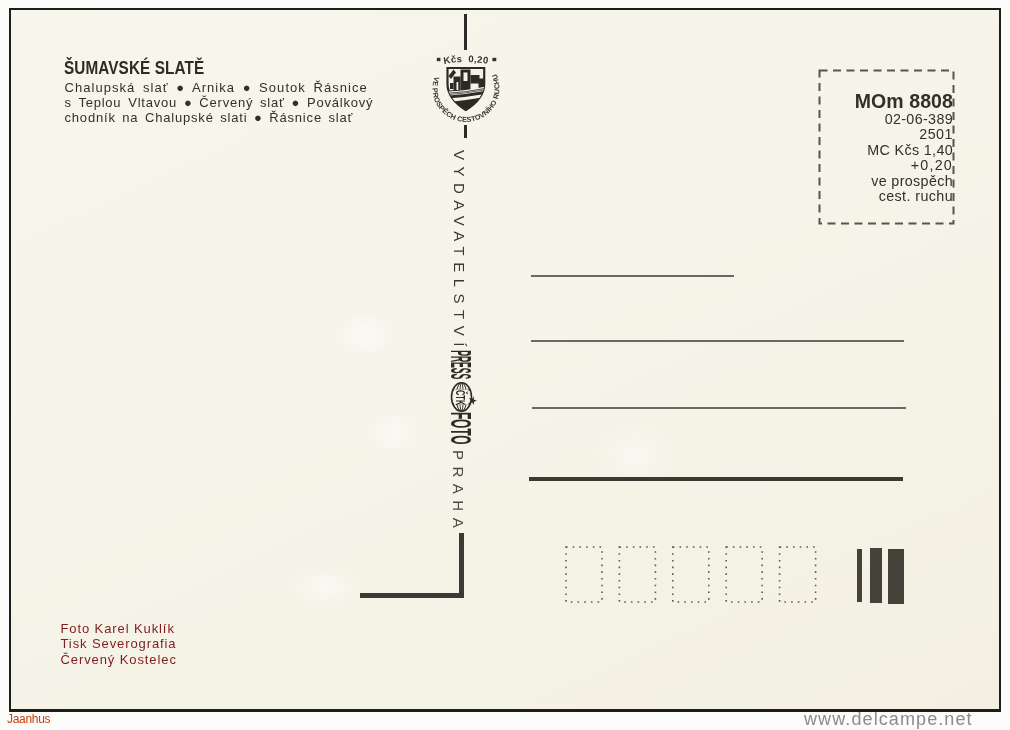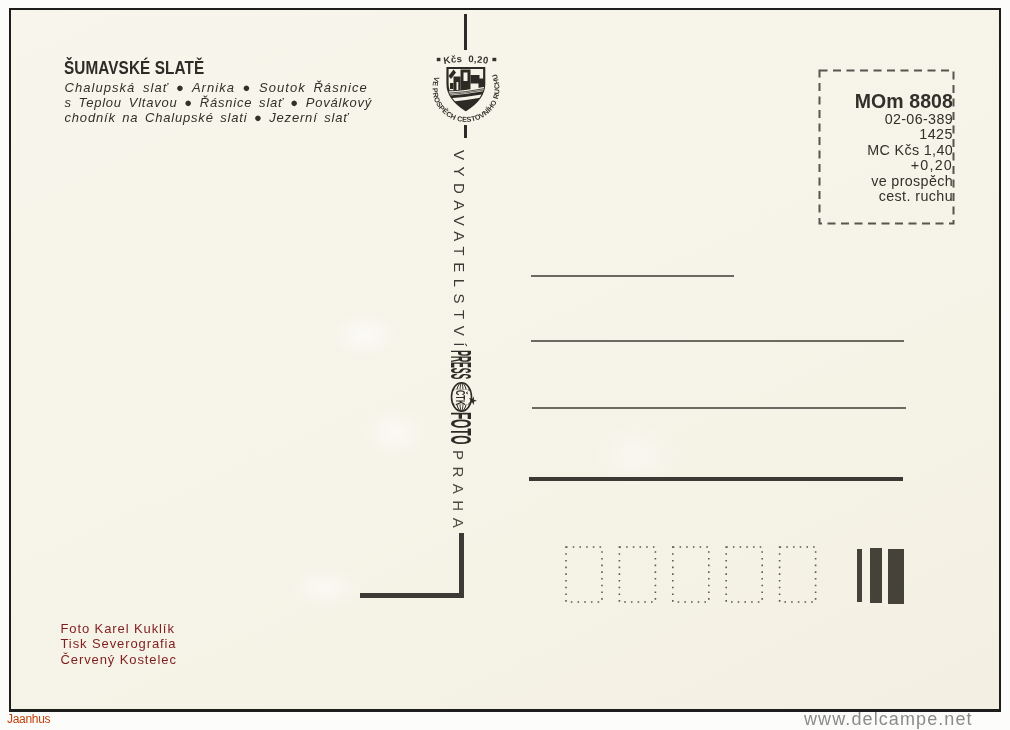--- a/index.html
+++ b/index.html
@@ -12,24 +12,24 @@
 
 <div class="abs" id="card" style="left:9px;top:8px;width:988px;height:699px;background:linear-gradient(155deg,#f8f6ec 0%,#f6f3e8 50%,#f3f0e3 100%);border:2px solid #1d1d1b;border-bottom-width:3px;"></div>
 
 <div class="abs" style="left:330px;top:310px;width:70px;height:50px;background:radial-gradient(ellipse at center,rgba(255,255,255,0.55),rgba(255,255,255,0) 70%);"></div>
 <div class="abs" style="left:360px;top:405px;width:70px;height:55px;background:radial-gradient(ellipse at center,rgba(255,255,255,0.5),rgba(255,255,255,0) 70%);"></div>
 <div class="abs" style="left:285px;top:565px;width:80px;height:45px;background:radial-gradient(ellipse at center,rgba(255,255,255,0.5),rgba(255,255,255,0) 70%);"></div>
 <div class="abs" style="left:590px;top:420px;width:90px;height:70px;background:radial-gradient(ellipse at center,rgba(255,255,255,0.4),rgba(255,255,255,0) 70%);"></div>
 
 <div class="abs" style="left:64px;top:58.7px;font-size:17.5px;font-weight:bold;line-height:18px;color:#2e2c27;letter-spacing:0.1px;transform:scaleX(0.875);transform-origin:0 0;white-space:nowrap;">ŠUMAVSKÉ SLATĚ</div>
 
-<div class="abs" style="left:64.5px;top:81px;font-size:13px;line-height:14.85px;color:#32302a;white-space:nowrap;font-style:italic;">
+<div class="abs" style="left:64.5px;top:81px;font-size:13px;line-height:14.85px;color:#32302a;white-space:nowrap;">
   <div style="letter-spacing:1.05px;word-spacing:2.9px;">Chalupská slať ● Arnika ● Soutok Řásnice</div>
-  <div style="letter-spacing:0.78px;word-spacing:2.45px;">s Teplou Vltavou ● Řásnice slať ● Poválkový</div>
-  <div style="letter-spacing:0.82px;word-spacing:2.1px;">chodník na Chalupské slati ● Jezerní slať</div>
+  <div style="letter-spacing:0.78px;word-spacing:2.45px;">s Teplou Vltavou ● Červený slať ● Poválkový</div>
+  <div style="letter-spacing:0.82px;word-spacing:2.1px;">chodník na Chalupské slati ● Řásnice slať</div>
 </div>
 
 <div class="abs" style="left:463.5px;top:14px;width:3px;height:36px;background:#2c2b27;"></div>
 
 <svg class="abs" style="left:427px;top:50px;" width="78" height="92" viewBox="0 0 78 92">
   <defs>
     <path id="arcB" d="M 9.4 22.8 A 33.5 33.5 0 1 0 69.4 24.3"></path>
     <path id="arcT" d="M 10 15.5 A 120 120 0 0 1 68 15.5"></path>
     <clipPath id="shieldclip">
       <path d="M20.5 18 L57.2 18 L57.2 34 Q57.2 48.5 38.8 60 Q20.5 48.5 20.5 34 Z"></path>
@@ -99,21 +99,21 @@
 
 <div class="abs" style="left:360px;top:593px;width:104px;height:5px;background:#3b3a34;"></div>
 
 <svg class="abs" style="left:818px;top:69px;" width="137" height="156" viewBox="0 0 137 156">
   <rect x="1.5" y="1.5" width="134" height="153" fill="none" stroke="#56554f" stroke-width="2" stroke-dasharray="8 5.5"></rect>
 </svg>
 
 <div class="abs" style="left:819px;top:92.3px;width:134px;text-align:right;color:#32302a;font-size:19.5px;font-weight:bold;line-height:18px;letter-spacing:0.1px;">MOm 8808</div>
 
 <div class="abs" style="left:819px;top:111.7px;width:134px;text-align:right;color:#32302a;font-size:14.3px;line-height:15.55px;letter-spacing:0.35px;">02-06-389<br>
-<span style="letter-spacing:0.5px;">1425</span><br>
+<span style="letter-spacing:0.5px;">2501</span><br>
 MC Kčs 1,40<br>
 <span style="letter-spacing:1.2px;">+0,20</span><br>
 ve prospěch<br>
 <span style="letter-spacing:0.4px;">cest. ruchu</span></div>
 
 <div class="abs" style="left:531px;top:275px;width:203px;height:1.5px;background:#6b6a62;"></div>
 
 <div class="abs" style="left:531px;top:340px;width:373px;height:1.5px;background:#6b6a62;"></div>
 
 <div class="abs" style="left:532px;top:407px;width:374px;height:1.5px;background:#6b6a62;"></div>

